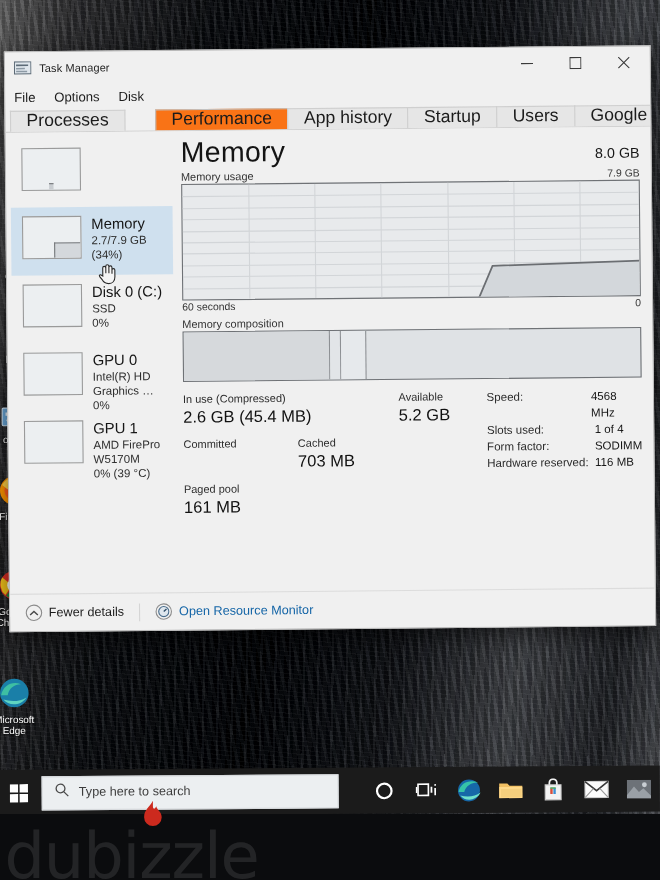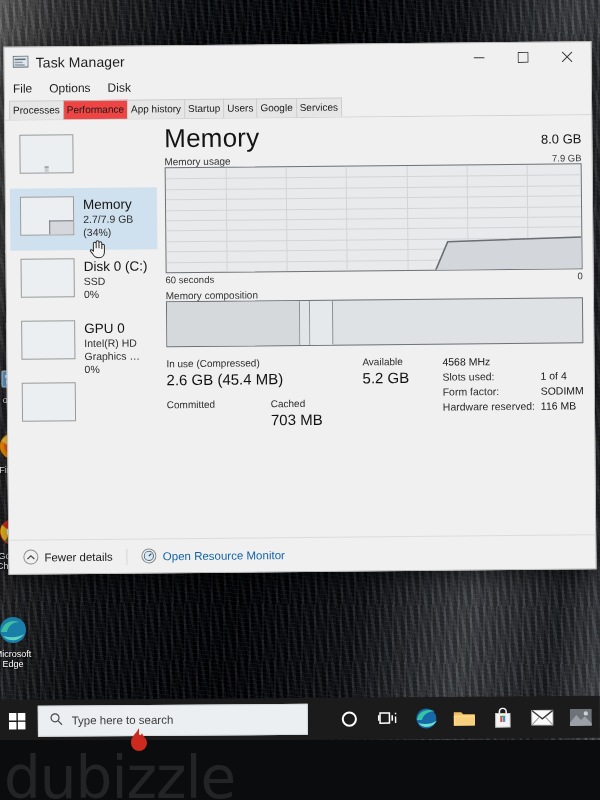--- a/index.html
+++ b/index.html
@@ -49,21 +49,21 @@
   }
   #tm-inner { position: absolute; inset: 0; }
 
   
   #titlebar {
     height: 30px; background: #f0f0f0;
     display: flex; align-items: center;
     padding-left: 8px; position: relative;
   }
   #tm-appicon { width: 16px; height: 14px; margin-right: 7px; flex: none; }
-  #tm-title { font-size: 14px; color: #1d1d1d; letter-spacing: .1px; }
+  #tm-title { font-size: 10px; color: #1d1d1d; letter-spacing: .1px; }
   .wbtn {
     position: absolute; top: 0; width: 44px; height: 28px;
     display: flex; align-items: center; justify-content: center;
     color: #2b2b2b;
   }
   .wbtn svg { display:block; }
   #btn-min { right: 90px; }
   #btn-max { right: 46px; }
   #btn-close { right: 2px; }
 
@@ -77,30 +77,30 @@
   #menubar span { padding: 1px 2px; }
 
   
   #tabstrip {
     height: 21px; display: flex; align-items: flex-end;
     padding-left: 4px;
     border-bottom: 1px solid #d2d2d2;
     background: #f0f0f0;
   }
   .tab {
-    font-size: 10px; color: #1b1b1b;
-    padding: 2px 3px 3px;
+    font-size: 16px; color: #1b1b1b;
+    padding: 2px 14px 3px;
     border: 1px solid #cfcfcf;
     border-bottom: none;
     background: #e6e6e6;
     margin-right: -1px;
     line-height: 13px;
     white-space: nowrap;
   }
-  .tab.active { background: #ef4444; border-color: #c2c2c2; }
+  .tab.active { background: #f97316; border-color: #c2c2c2; margin-left: 28px; }
 
   
   #tm-body { display: flex; height: 440px; background: #f0f0f0; }
 
   
   #sidebar { width: 198px; padding: 6px 0 0 4px; }
   .side-item {
     display: flex; align-items: flex-start;
     gap: 9px; padding: 6px 6px 6px 10px;
     height: 62px;
@@ -360,20 +360,25 @@
         <span class="thumb"></span>
         <span class="side-text">
           <span class="side-title">GPU 0</span>
           <span class="side-sub" style="display:block">Intel(R) HD Graphics …</span>
           <span class="side-sub" style="display:block">0%</span>
         </span>
       </div>
 
       <div class="side-item">
         <span class="thumb"></span>
+        <span class="side-text">
+          <span class="side-title">GPU 1</span>
+          <span class="side-sub" style="display:block">AMD FirePro W5170M</span>
+          <span class="side-sub" style="display:block">0%  (39 °C)</span>
+        </span>
       </div>
 
     </div>
 
     <div id="main">
 
       <div id="main-head">
         <span id="mem-heading">Memory</span>
         <span id="mem-total">8.0 GB</span>
       </div>
@@ -427,32 +432,37 @@
           <div class="stat-pair">
             <div class="stat-block">
               <div class="stat-label">Committed</div>
             </div>
             <div class="stat-block">
               <div class="stat-label">Cached</div>
               <div class="stat-value">703 MB</div>
             </div>
           </div>
           <div class="stat-pair">
+            <div class="stat-block">
+              <div class="stat-label">Paged pool</div>
+              <div class="stat-value">161 MB</div>
+            </div>
           </div>
         </div>
 
         <div id="stats-mid">
           <div class="stat-block">
             <div class="stat-label">Available</div>
             <div class="stat-value">5.2 GB</div>
           </div>
         </div>
 
         <div id="stats-right">
           <div class="spec-row">
+            <span class="k">Speed:</span>
             <span class="v">4568 MHz</span>
           </div>
           <div class="spec-row">
             <span class="k">Slots used:</span>
             <span class="v">1 of 4</span>
           </div>
           <div class="spec-row">
             <span class="k">Form factor:</span>
             <span class="v">SODIMM</span>
           </div>

